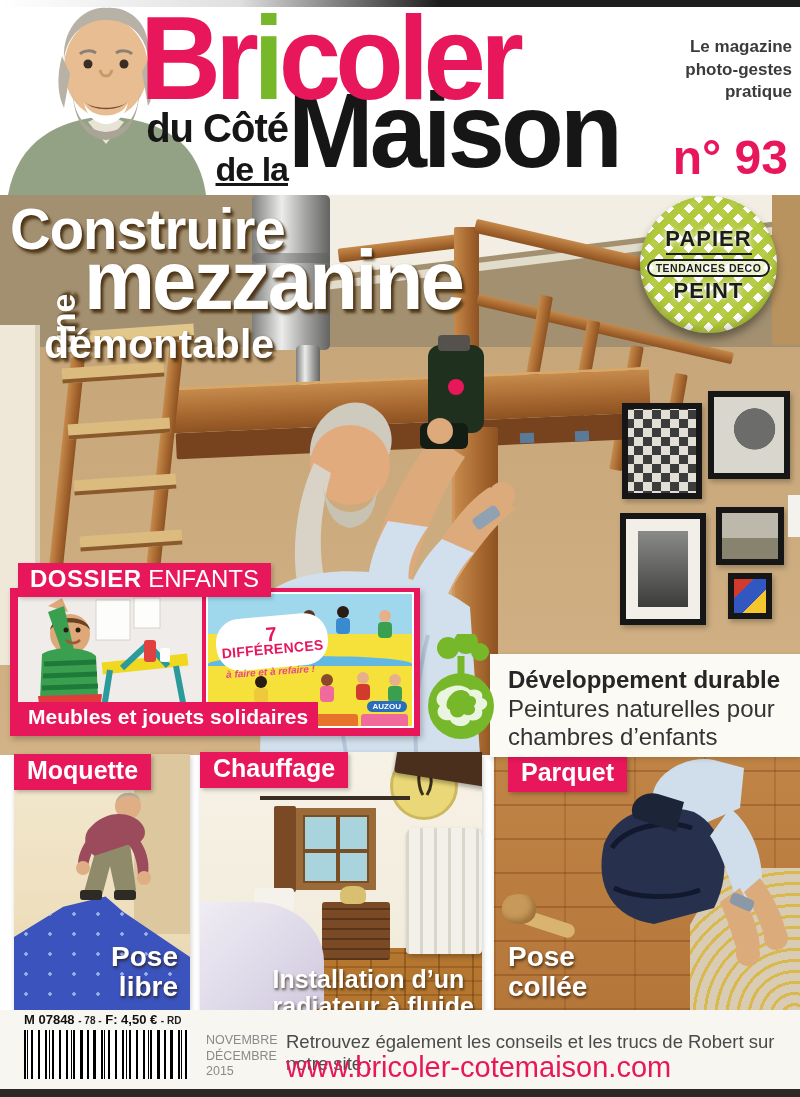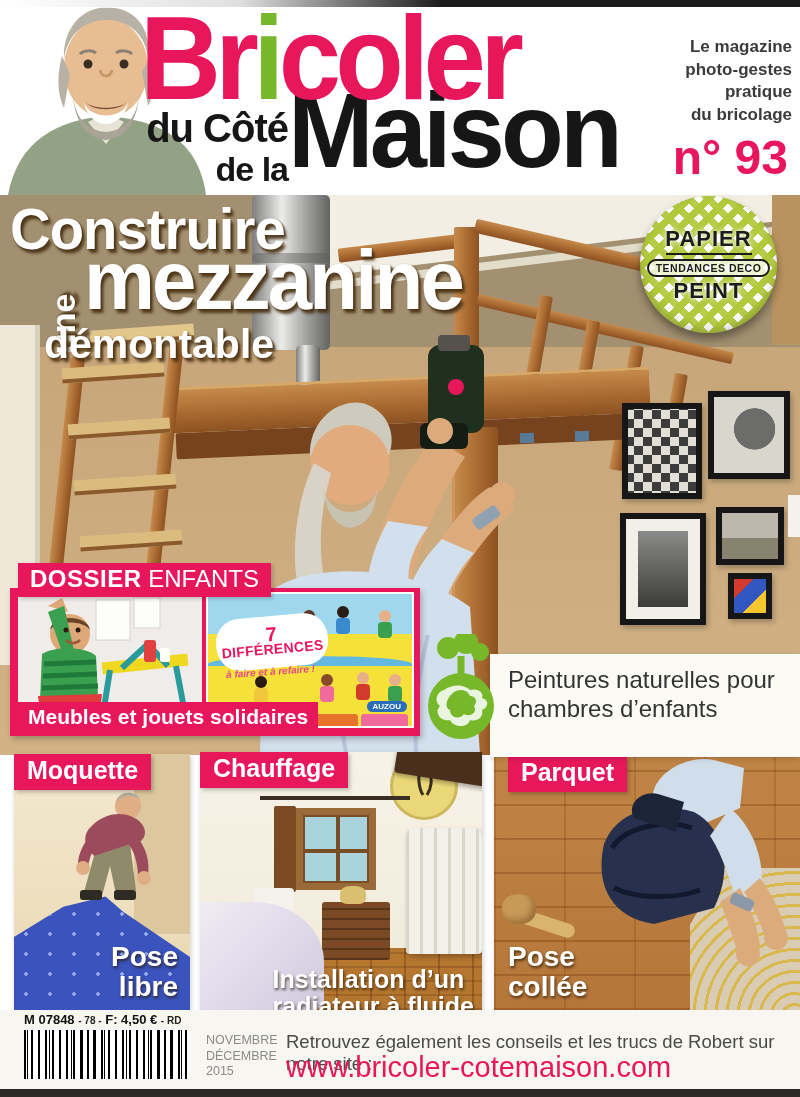--- a/index.html
+++ b/index.html
@@ -8,21 +8,21 @@
   .abs{position:absolute;}
   
   .masthead{left:0;top:0;width:800px;height:195px;background:#fff;z-index:5;}
   .title-bricoler{left:140px;top:-6px;font-size:118px;font-weight:700;letter-spacing:-6px;
     color:#e8175c;transform:scaleX(.95);transform-origin:left top;line-height:1.1;z-index:7;}
   .title-i{color:#76b82a;}
   .title-maison{left:288px;top:72px;font-size:106px;font-weight:700;letter-spacing:-4px;color:#161616;
     transform:scaleX(.97);transform-origin:left top;line-height:1.1;z-index:6;}
   .subtitle-block{left:142px;top:106px;width:146px;text-align:right;color:#161616;z-index:7;}
   .subtitle-block .l1{font-size:40px;font-weight:700;line-height:44px;letter-spacing:-1px;}
-  .subtitle-block .l2{font-size:34px;font-weight:700;line-height:38px;letter-spacing:-1px;}
+  .subtitle-block .l2{font-size:34px;font-weight:700;line-height:38px;letter-spacing:-1px;text-decoration:underline;}
   .tagline{left:628px;top:36px;width:164px;text-align:right;color:#3b3b3b;font-size:17px;
     font-weight:700;line-height:22.5px;z-index:6;}
   .issue{left:628px;top:130px;width:160px;text-align:right;color:#e8175c;font-size:48px;font-weight:700;z-index:6;}
   .topstrip{left:0;top:0;width:800px;height:7px;background:linear-gradient(90deg,rgba(40,40,40,0) 0%,rgba(40,40,40,.15) 30%,#1d1d1d 55%,#1d1d1d 100%);z-index:9;}
   
   .badge{left:640px;top:196px;width:137px;height:137px;border-radius:50%;z-index:8;
     background-color:#fff;
     background-image:repeating-linear-gradient(45deg,rgba(177,201,59,.92) 0 7px,rgba(255,255,255,0) 7px 14px),
                      repeating-linear-gradient(-45deg,#b1c93b 0 7px,#ffffff 7px 14px);
     box-shadow:0 6px 9px rgba(0,0,0,.38), inset 0 -4px 8px rgba(0,0,0,.18);
@@ -127,21 +127,20 @@
     <div class="l1">du Côté</div>
     <div class="l2">de la</div>
   </div>
 
   <div class="abs title-maison">Maison</div>
 
   <div class="abs tagline">
     <div>Le magazine</div>
     <div>photo-gestes</div>
     <div>pratique</div>
-    <div>du bricolage</div>
   </div>
 
   <div class="abs issue">n° 93</div>
   <div class="abs topstrip"></div>
 
   <div class="abs photo-main">
     <div class="abs wall-upper"></div>
     <div class="abs ceiling"></div>
     <div class="abs ceiling-mold"></div>
     <div class="abs doorframe"></div>
@@ -296,20 +295,21 @@
   <svg class="abs eco-globe" viewBox="0 0 74 108">
     <path d="M37,44 L37,22" stroke="#76b82a" stroke-width="7"></path>
     <circle cx="24" cy="14" r="11" fill="#76b82a"></circle>
     <circle cx="42" cy="8" r="12" fill="#76b82a"></circle>
     <circle cx="56" cy="18" r="9" fill="#76b82a"></circle>
     <circle cx="37" cy="72" r="33" fill="#76b82a"></circle>
     <path d="M20,56 C28,50 40,50 46,56 C54,54 60,58 58,64 C66,66 64,74 58,76 C60,84 52,88 46,86 C44,94 30,94 26,86 C16,88 10,78 16,72 C10,68 12,58 20,56 Z" fill="#ffffff" opacity="0.85"></path>
     <path d="M30,58 C36,54 44,56 46,62 C52,62 54,68 50,72 C54,78 46,84 40,80 C36,86 26,84 26,76 C20,74 22,64 30,58 Z" fill="#76b82a"></path>
   </svg>
   <div class="abs eco-text">
+    <div class="b">Développement durable</div>
     <div>Peintures naturelles pour</div>
     <div>chambres d’enfants</div>
   </div>
 
   <div class="abs panel" style="left:14px;top:754px;width:176px;height:256px;background:linear-gradient(180deg,#f3e9d0 0%,#eedfbe 60%,#e5d2a8 100%);">
     <div class="abs" style="left:120px;top:0;width:56px;height:180px;background:#dcc79e;"></div>
     <div class="abs" style="left:0;top:130px;width:176px;height:126px;background:#3a53bd;clip-path:polygon(0 42%,28% 18%,52% 10%,62% 22%,100% 58%,100% 100%,0 100%);background-image:radial-gradient(circle,#9ab0e8 0 1.5px,rgba(0,0,0,0) 2px);background-size:24px 20px;"></div>
     <svg class="abs" style="left:44px;top:24px;" width="110" height="150" viewBox="0 0 110 150">
       <circle cx="70" cy="28" r="13" fill="#dfae84"></circle>
       <path d="M58,24 C60,12 80,12 82,22 C76,16 64,16 58,24 Z" fill="#b5ae9e"></path>

